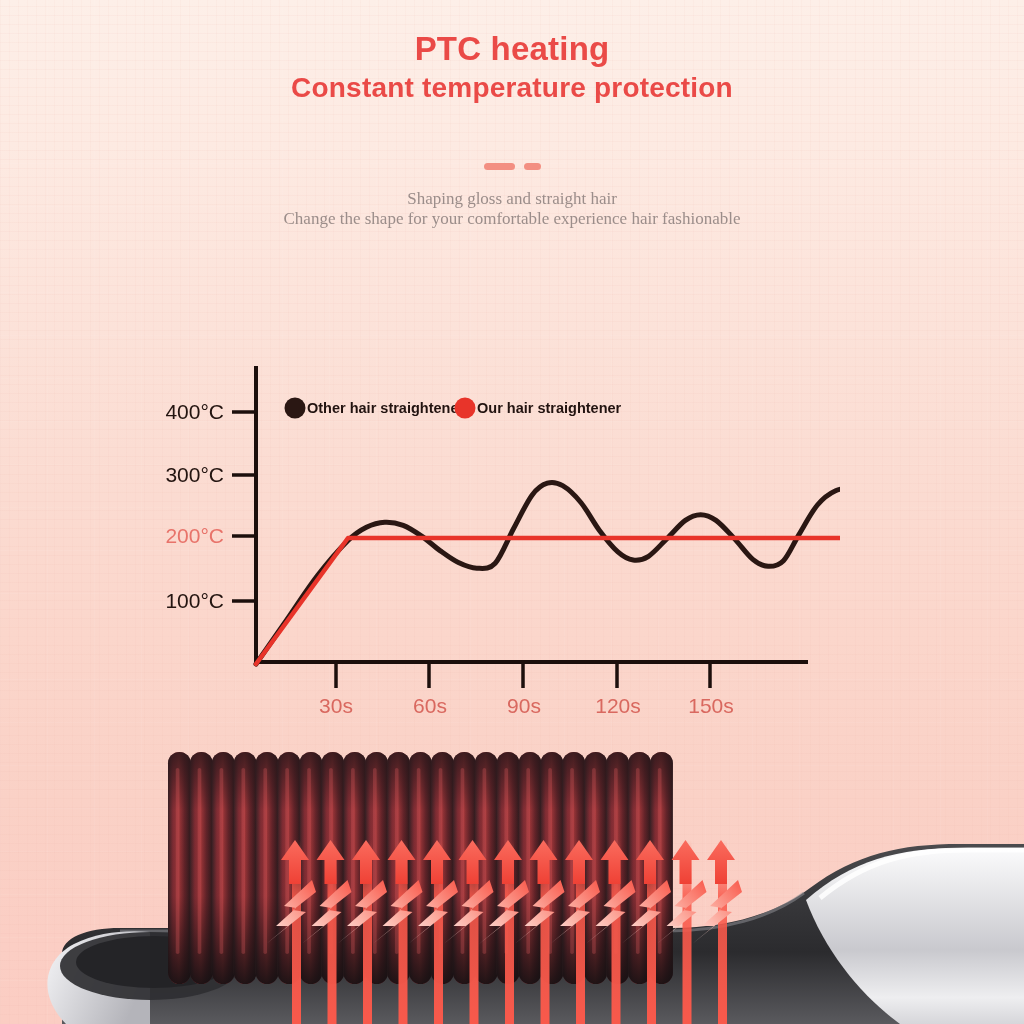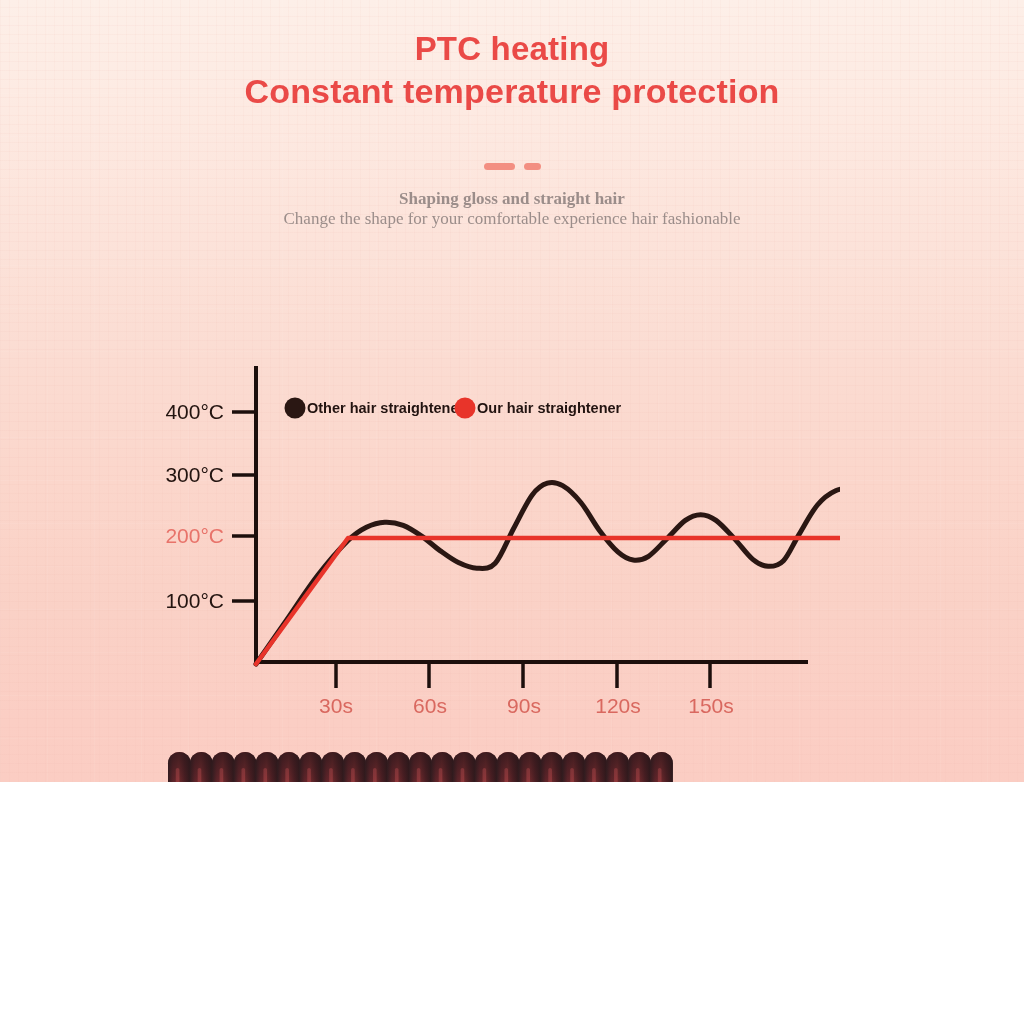--- a/index.html
+++ b/index.html
@@ -3,21 +3,21 @@
 <meta charset="utf-8">
 <style>
   html, body {
     margin: 0;
     padding: 0;
     background: #fff;
   }
   #stage {
     position: relative;
     width: 1024px;
-    height: 782px;
+    height: 1024px;
     overflow: hidden;
     font-family: "Liberation Sans", sans-serif;
     background:
       linear-gradient(180deg,
         #fdefe8 0%,
         #fdeae2 14%,
         #fce3da 30%,
         #fbdcd2 46%,
         #fbd6cb 62%,
         #fad1c6 78%,
@@ -42,21 +42,21 @@
     position: absolute;
     left: 0;
     width: 1024px;
     text-align: center;
     color: #ea4a47;
     font-weight: bold;
     letter-spacing: .2px;
     white-space: nowrap;
   }
   #title-line1 { top: 30px; font-size: 33px; }
-  #title-line2 { top: 72px; font-size: 34px; }
+  #title-line2 { top: 72px; font-size: 28px; }
 
   #dash-group {
     position: absolute;
     top: 163px;
     left: 0;
     width: 1024px;
     display: flex;
     justify-content: center;
     align-items: center;
     gap: 9px;
@@ -71,21 +71,21 @@
 
   .subline {
     position: absolute;
     left: 0;
     width: 1024px;
     text-align: center;
     color: #9b8d8a;
     font-family: "Liberation Serif", serif;
     white-space: nowrap;
   }
-  #sub-line1 { top: 189px; font-size: 17px; font-weight: bold; }
+  #sub-line1 { top: 189px; font-size: 17px; }
   #sub-line2 { top: 209px; font-size: 17px; }
 
   
   #chart {
     position: absolute;
     left: 150px;
     top: 358px;
     width: 690px;
     height: 375px;
   }

